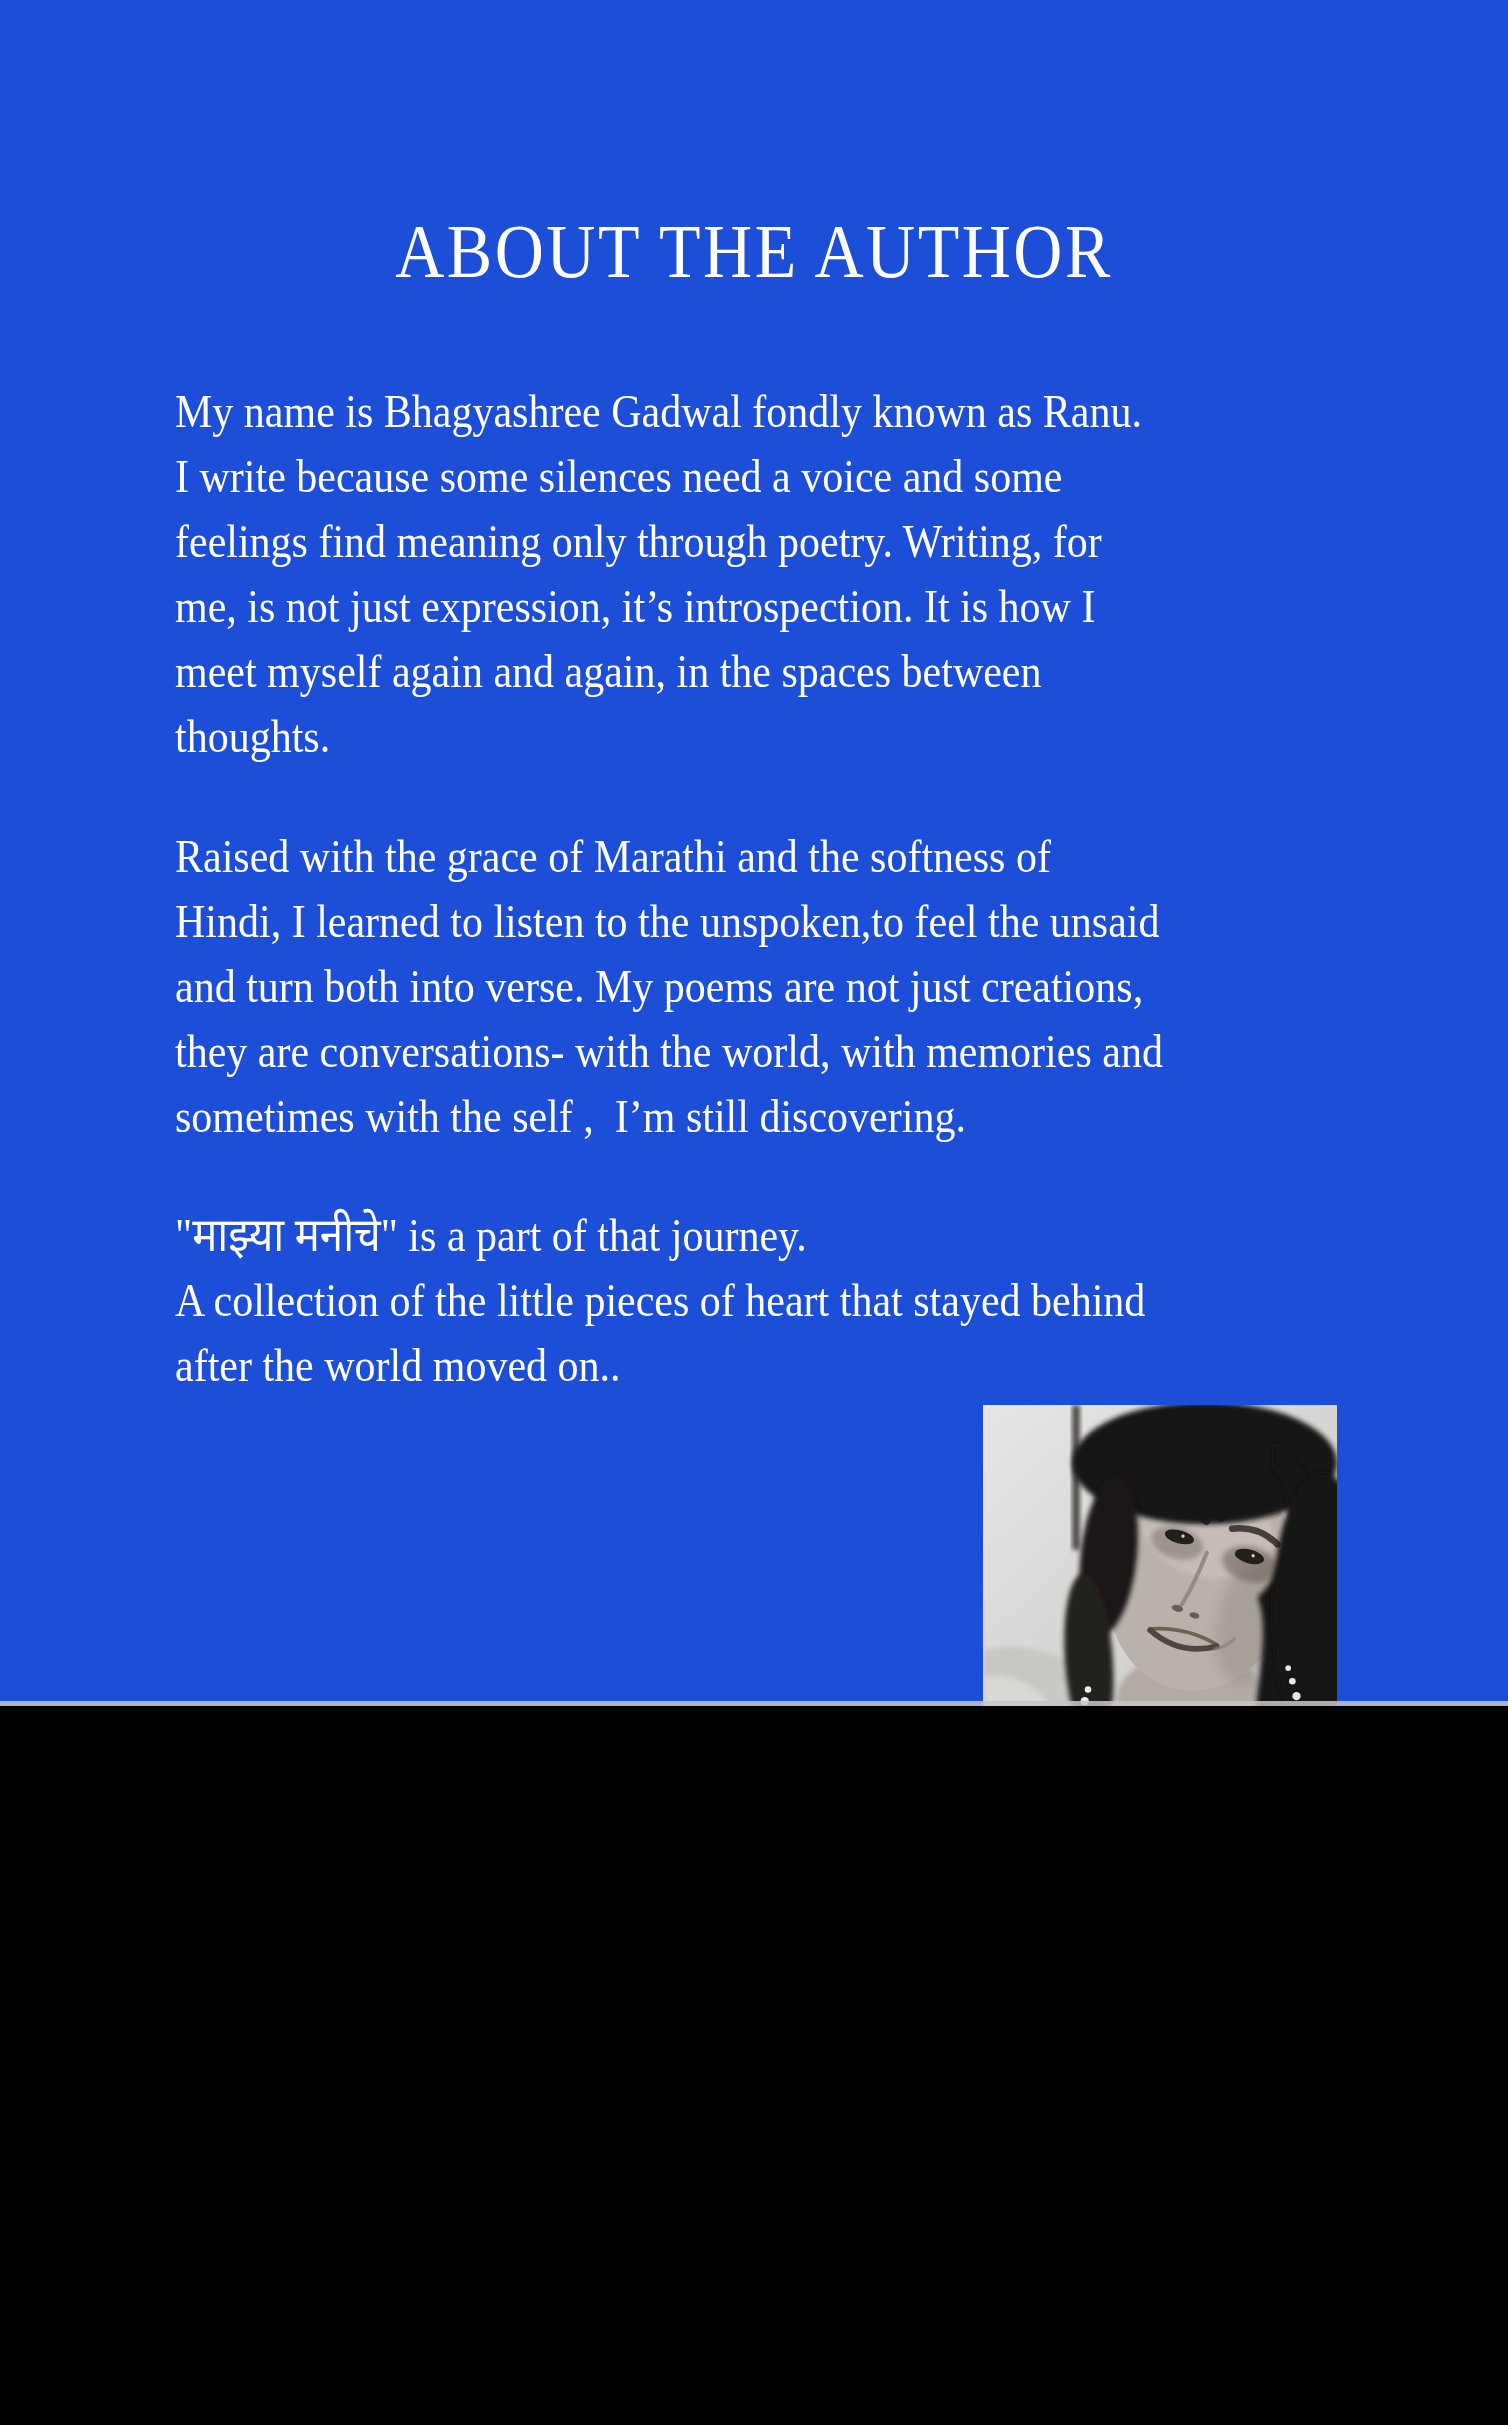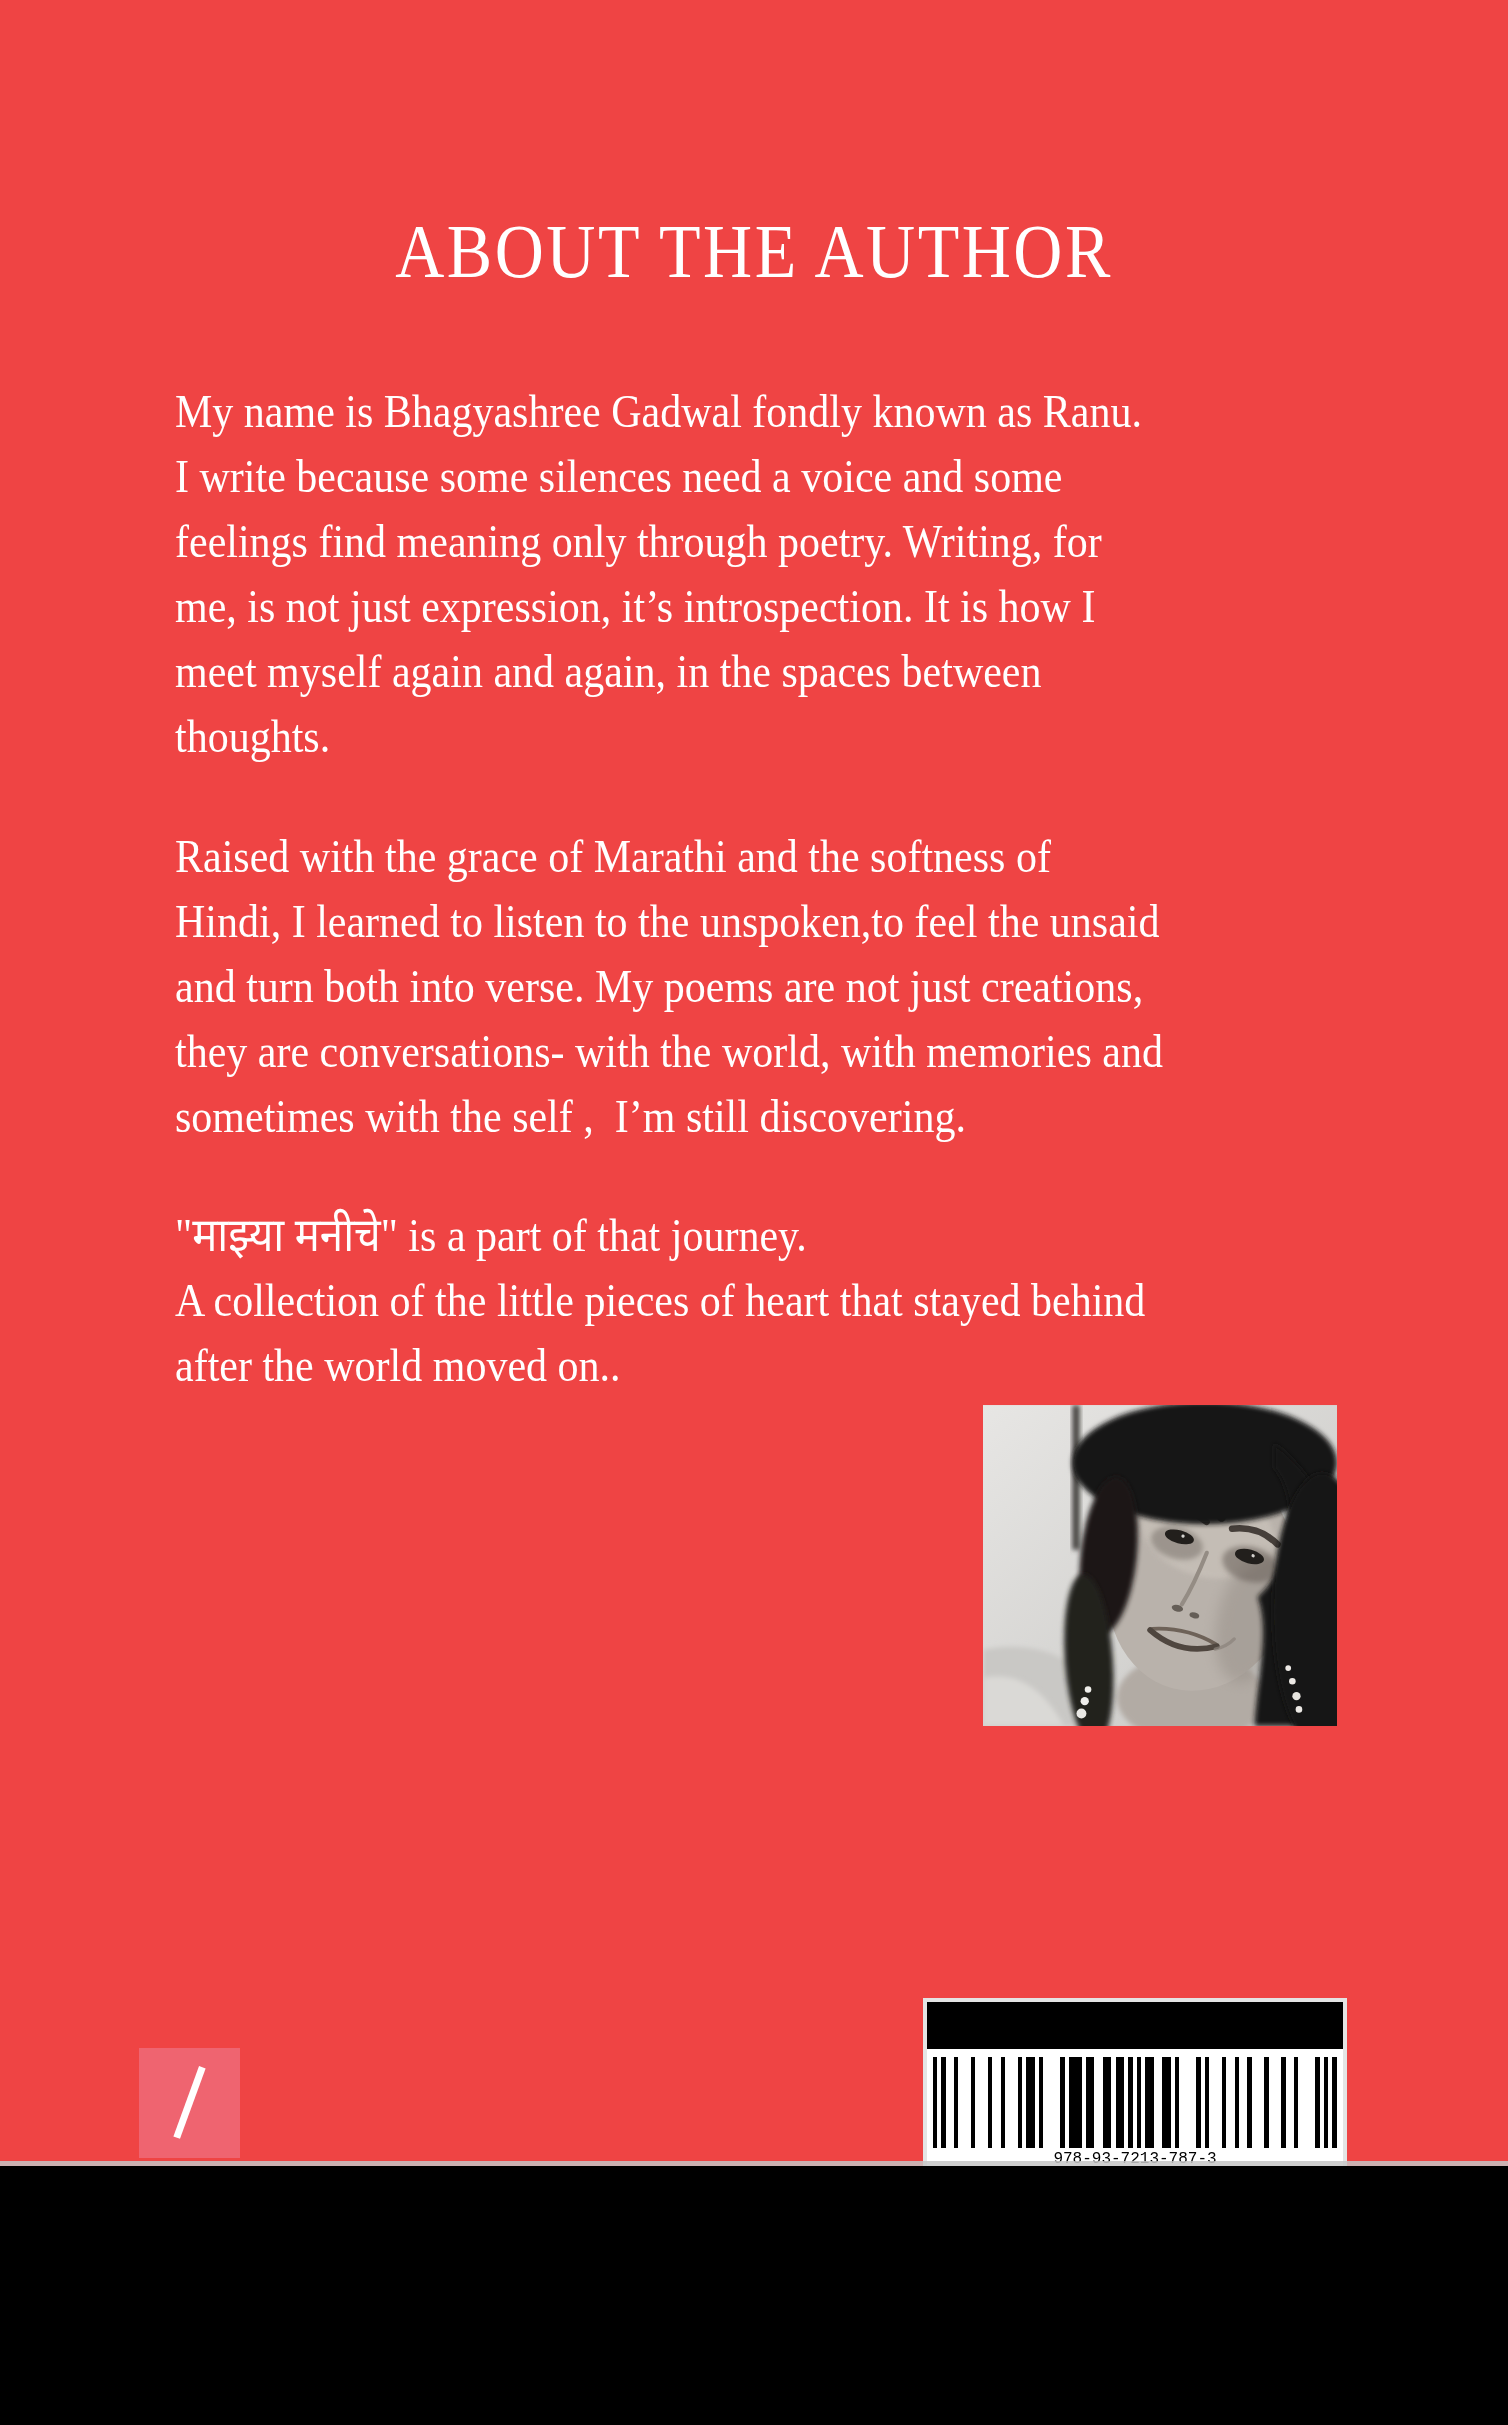--- a/index.html
+++ b/index.html
@@ -1,19 +1,19 @@
 <!DOCTYPE html>
 <html style="font-size:13.2px"><head>
 <meta charset="utf-8">
 <style>
   html,body{margin:0;padding:0;background:#000;}
   .page{
     position:relative;
-    width:1508px;height:2166px;
-    background:#ef4444;
+    width:1508px;height:1706px;
+    background:#1d4ed8;
     color:#ffffff;
     font-family:"Liberation Serif","DejaVu Serif",serif;
     overflow:hidden;
   }
   
   .title{
     position:absolute;top:208px;left:0;width:100%;
     text-align:center;
     font-size:68px;letter-spacing:2.5px;
     transform:scaleY(1.12);transform-origin:top center;

